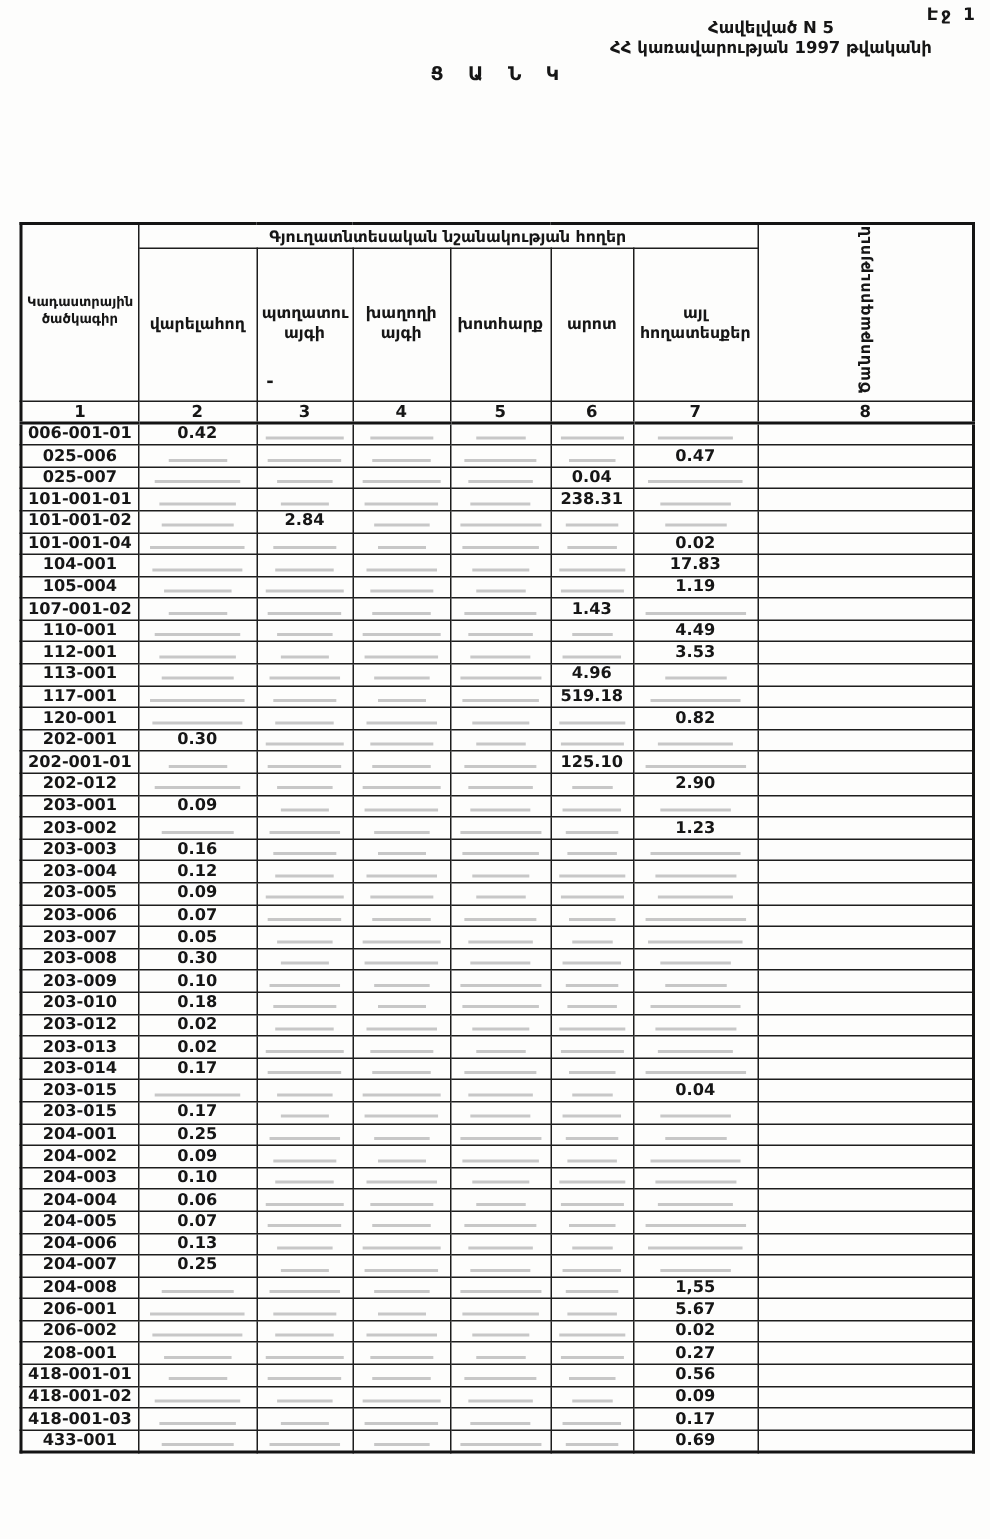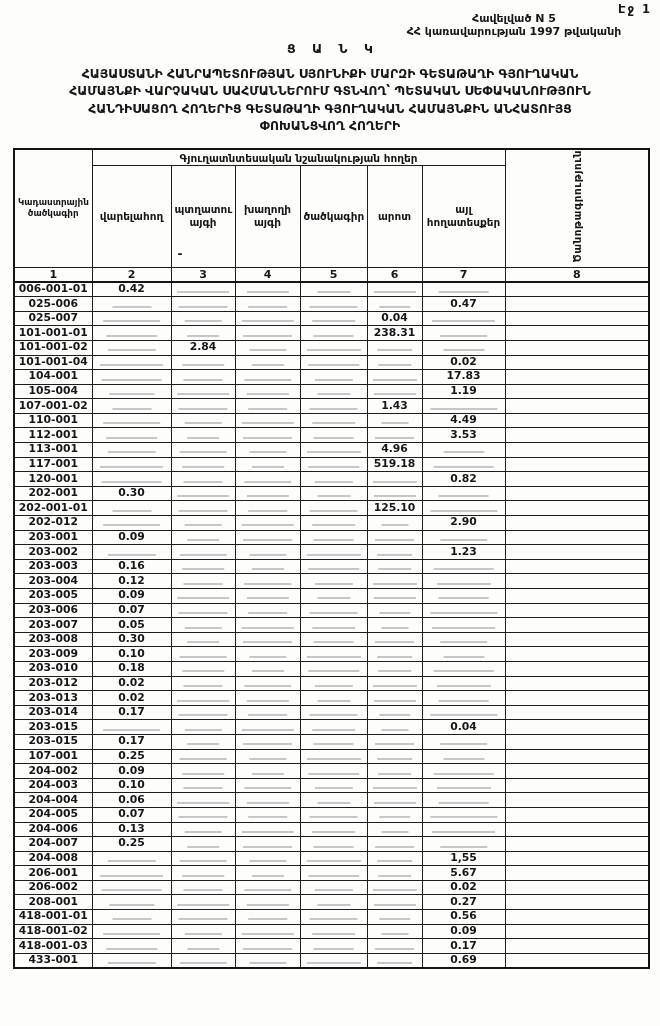--- a/index.html
+++ b/index.html
@@ -132,26 +132,20 @@
 
   <div class="page-number">Էջ 1</div>
 
   <div class="appendix">
     <div>Հավելված N 5</div>
     <div>ՀՀ կառավարության 1997 թվականի</div>
   </div>
 
   <div class="doc-type">Ց Ա Ն Կ</div>
 
-  <div class="main-title">
-    <div>ՀԱՅԱՍՏԱՆԻ ՀԱՆՐԱՊԵՏՈՒԹՅԱՆ ՍՅՈՒՆԻՔԻ ՄԱՐԶԻ ԳԵՏԱԹԱՂԻ ԳՅՈՒՂԱԿԱՆ</div>
-    <div>ՀԱՄԱՅՆՔԻ ՎԱՐՉԱԿԱՆ ՍԱՀՄԱՆՆԵՐՈՒՄ ԳՏՆՎՈՂ՝ ՊԵՏԱԿԱՆ ՍԵՓԱԿԱՆՈՒԹՅՈՒՆ</div>
-    <div>ՀԱՆԴԻՍԱՑՈՂ ՀՈՂԵՐԻՑ ԳԵՏԱԹԱՂԻ ԳՅՈՒՂԱԿԱՆ ՀԱՄԱՅՆՔԻՆ ԱՆՀԱՏՈՒՅՑ</div>
-    <div>ՓՈԽԱՆՑՎՈՂ ՀՈՂԵՐԻ</div>
-  </div>
 
   <table class="land-table">
     <colgroup>
       <col style="width:78px">
       <col style="width:79px">
       <col style="width:64px">
       <col style="width:65px">
       <col style="width:67px">
       <col style="width:55px">
       <col style="width:83px">
@@ -165,21 +159,21 @@
           <span class="vert-label">Ծանոթագրություն</span>
         </th>
       </tr>
       <tr class="head-row">
         <th>վարելահող</th>
         <th>
           <span>պտղատու այգի</span>
           <span class="stray-mark">-</span>
         </th>
         <th>խաղողի այգի</th>
-        <th>ծածկագիր</th>
+        <th>խոտհարք</th>
         <th>արոտ</th>
         <th>այլ հողատեսքեր</th>
       </tr>
       <tr class="num-row">
         <th>1</th>
         <th>2</th>
         <th>3</th>
         <th>4</th>
         <th>5</th>
         <th>6</th>
@@ -502,21 +496,21 @@
           <td>203-015</td>
           <td>0.17</td>
           <td class="empty" style="--w: 50%;"></td>
           <td class="empty" style="--w: 78%;"></td>
           <td class="empty" style="--w: 62%;"></td>
           <td class="empty" style="--w: 74%;"></td>
           <td class="empty" style="--w: 58%;"></td>
           <td></td>
         </tr>
         <tr>
-          <td>107-001</td>
+          <td>204-001</td>
           <td>0.25</td>
           <td class="empty" style="--w: 74%;"></td>
           <td class="empty" style="--w: 58%;"></td>
           <td class="empty" style="--w: 82%;"></td>
           <td class="empty" style="--w: 66%;"></td>
           <td class="empty" style="--w: 50%;"></td>
           <td></td>
         </tr>
         <tr>
           <td>204-002</td>

